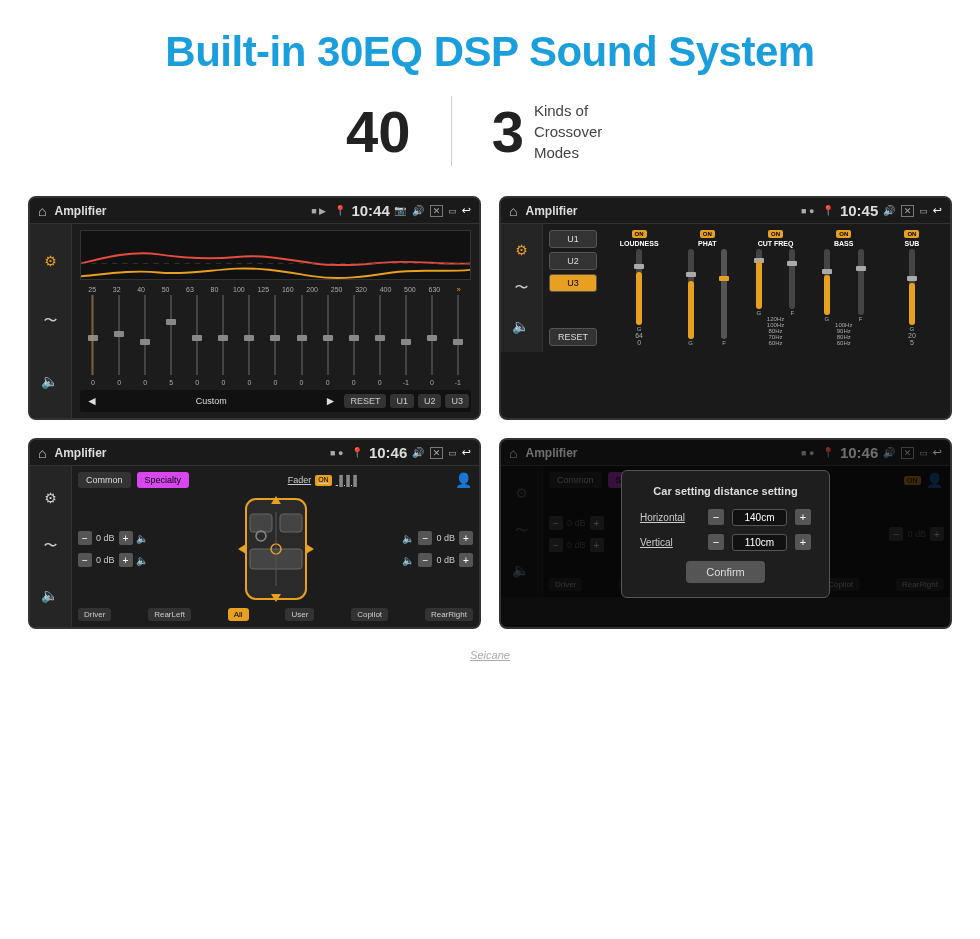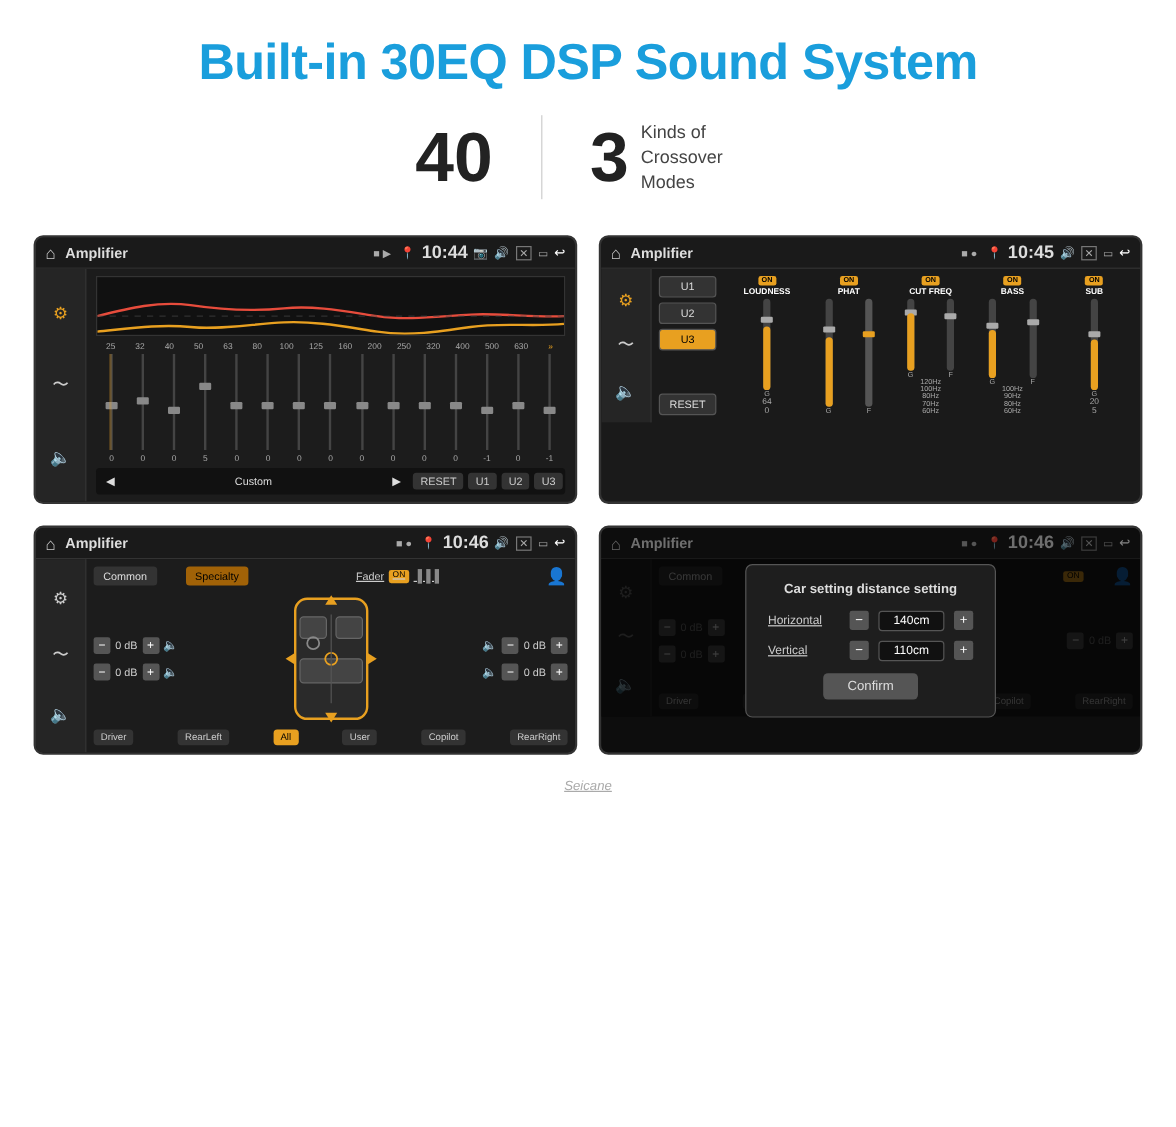--- a/index.html
+++ b/index.html
@@ -305,33 +305,33 @@
     }
 
     
     .speaker-area {
       flex: 1;
       padding: 6px;
     }
     .speaker-top-row {
       display: flex;
       align-items: center;
-      gap: 24px;
+      gap: 6px;
       margin-bottom: 6px;
     }
     .preset-btn {
       background: #333;
       color: #ddd;
       border: none;
       border-radius: 3px;
       padding: 3px 8px;
       font-size: 9px;
     }
     .preset-btn.active {
-      background: #a16207;
+      background: #d946ef;
       color: #000;
     }
     .fader-area {
       display: flex;
       gap: 4px;
       margin-left: auto;
       color: #ccc;
       font-size: 9px;
       text-decoration: underline;
     }

